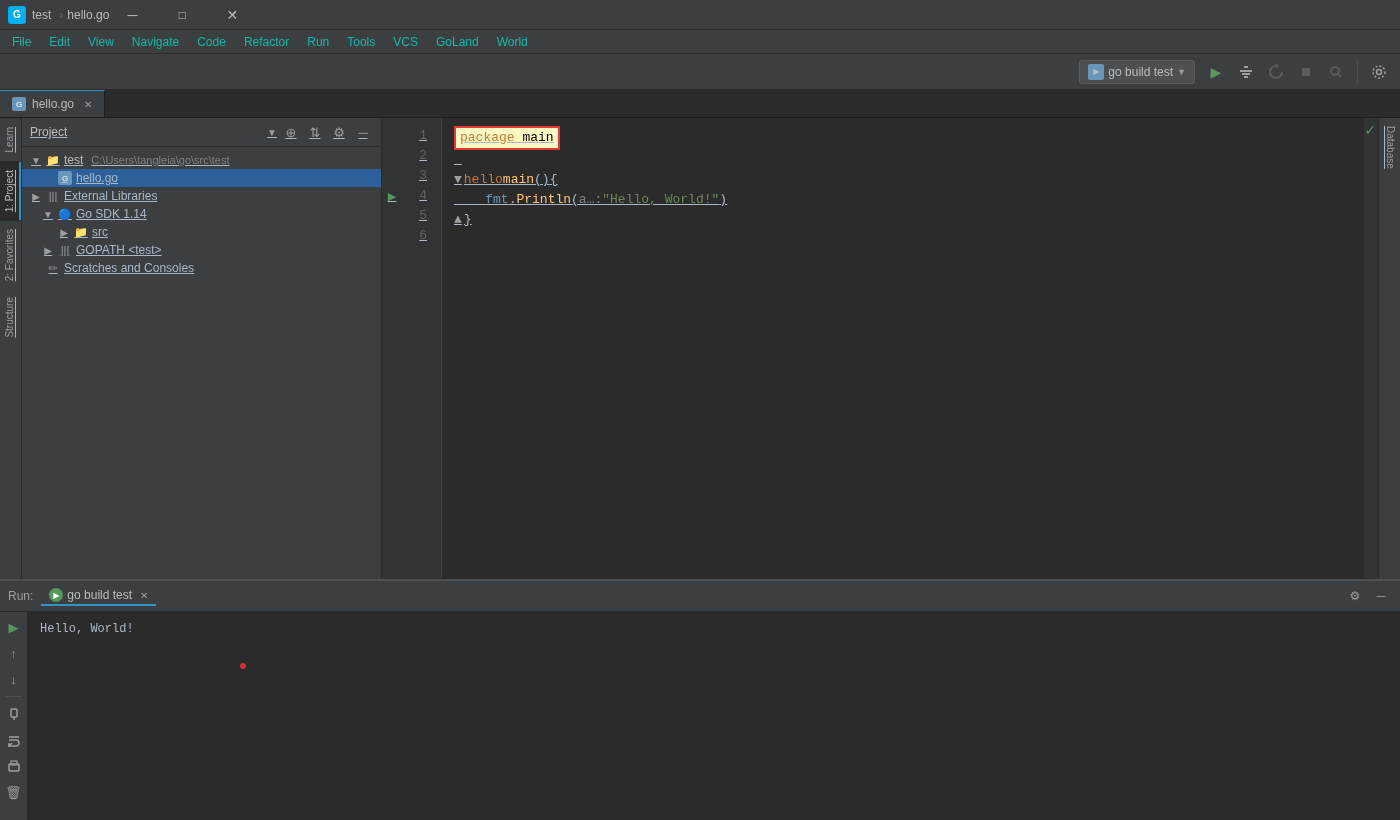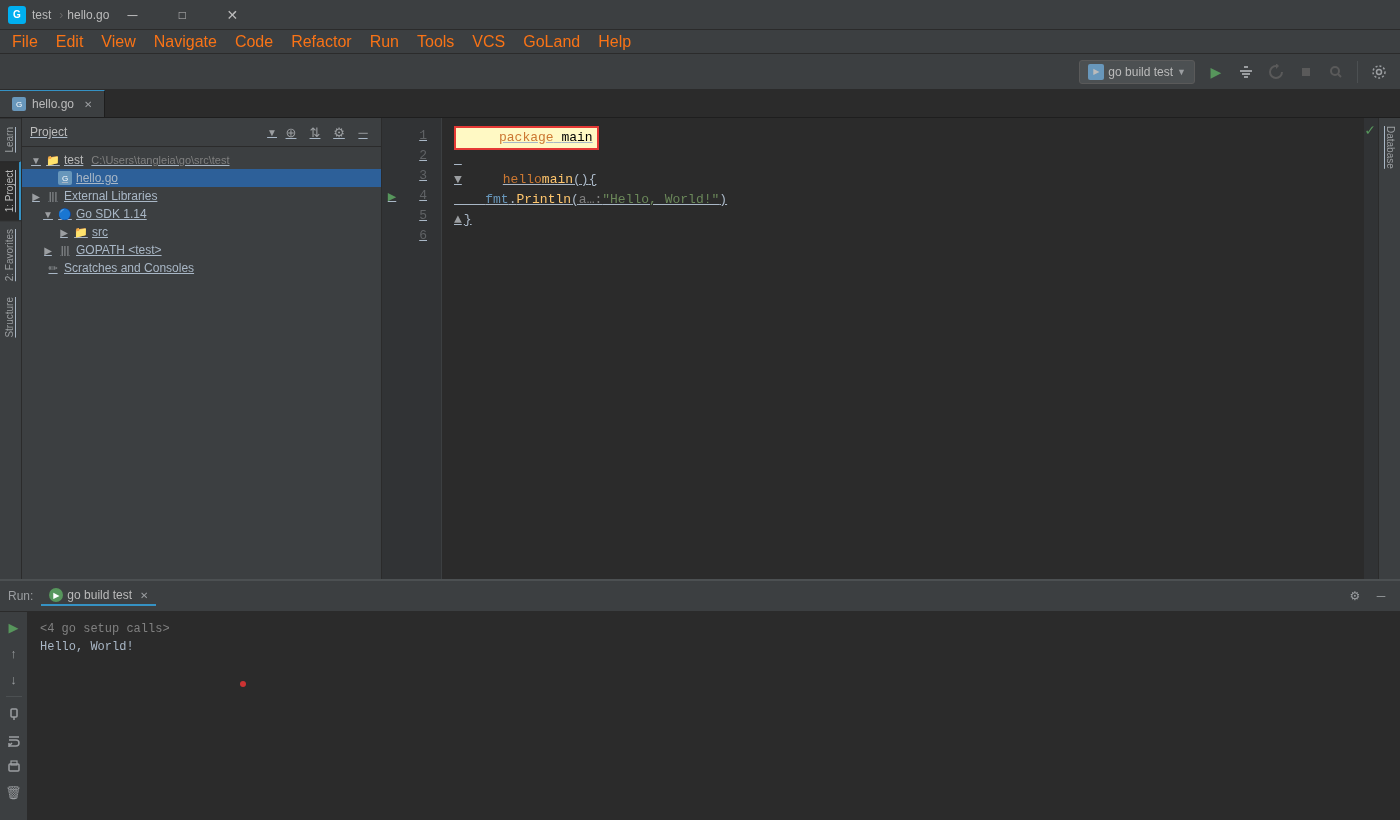--- a/index.html
+++ b/index.html
@@ -22,21 +22,21 @@
     
     #menu-bar {
       height: 24px;
       background: #3c3f41;
       display: flex;
       align-items: center;
       padding: 0 4px;
       border-bottom: 1px solid #2b2b2b;
       gap: 2px;
     }
-    #menu-bar .menu-item { padding: 2px 8px; color: #f97316; font-size: 16px; cursor: pointer; border-radius: 3px; text-align: right; }
+    #menu-bar .menu-item { padding: 2px 8px; color: #14b8a6; font-size: 12px; cursor: pointer; border-radius: 3px; text-align: right; }
 
     
     #toolbar {
       height: 36px;
       background: #3c3f41;
       display: flex;
       align-items: center;
       padding: 0 8px;
       border-bottom: 1px solid #2b2b2b;
       gap: 4px;
@@ -106,21 +106,21 @@
     .indent-2 { padding-left: 36px; }
 
     
     #editor-area { flex: 1; background: #2b2b2b; display: flex; flex-direction: column; position: relative; }
     #editor-content { flex: 1; display: flex; overflow: hidden; }
     #line-numbers { width: 40px; background: #313335; padding: 8px 0; border-right: 1px solid #3c3f41; color: #606366; font-size: 13px; font-family: 'Consolas', 'Courier New', monospace; text-align: right; padding-right: 6px; line-height: 20px; }
     #line-numbers div { padding-right: 8px; }
     #code-body { flex: 1; padding: 8px 12px; font-size: 13px; font-family: 'Consolas', 'Courier New', monospace; line-height: 20px; color: #a9b7c6; overflow: auto; }
 
     
-    .kw { color: #cc7832; margin-left: 39px; }
+    .kw { color: #cc7832; }
     .str { color: #6a8759; }
     .fn { color: #ffc66d; }
     .pkg { color: #6897bb; }
 
     .line { display: flex; min-height: 20px; }
 
     
     #right-gutter { width: 14px; background: #313335; }
 
     
@@ -171,21 +171,21 @@
   <div class="menu-item">File</div>
   <div class="menu-item">Edit</div>
   <div class="menu-item">View</div>
   <div class="menu-item">Navigate</div>
   <div class="menu-item">Code</div>
   <div class="menu-item">Refactor</div>
   <div class="menu-item">Run</div>
   <div class="menu-item">Tools</div>
   <div class="menu-item">VCS</div>
   <div class="menu-item">GoLand</div>
-  <div class="menu-item">Help</div>
+  <div class="menu-item">World</div>
 </div>
 
 <div id="toolbar">
   <div class="run-config-btn">
     <div class="config-icon">▶</div>
     <span>go build test</span>
     <span style="font-size:9px;color:#9b9ea1;">▼</span>
   </div>
   <button class="toolbar-icon-btn green" title="Run">▶</button>
   <button class="toolbar-icon-btn" title="Build">
@@ -398,21 +398,20 @@
       </div>
       <div class="run-tool-btn">
         <svg width="14" height="14" viewBox="0 0 14 14">
             <rect x="2" y="5" width="10" height="7" rx="1" stroke="#9b9ea1" stroke-width="1.5" fill="none"></rect>
             <rect x="4" y="2" width="6" height="4" stroke="#9b9ea1" stroke-width="1.2" fill="none"></rect>
           </svg>
       </div>
       <div class="run-tool-btn">🗑</div>
     </div>
     <div id="run-output">
-      <div class="run-output-gray">&lt;4 go setup calls&gt;</div>
       <div class="run-output-normal">Hello, World!</div>
       <div class="run-output-normal">&nbsp;</div>
       <div style="height:20px;display:flex;align-items:center;">
         <span style="display:inline-block;width:6px;height:6px;background:#cc3333;border-radius:50%;margin-left:200px;"></span>
       </div>
     </div>
   </div>
 </div>
 
 <div id="bottom-tabs">

